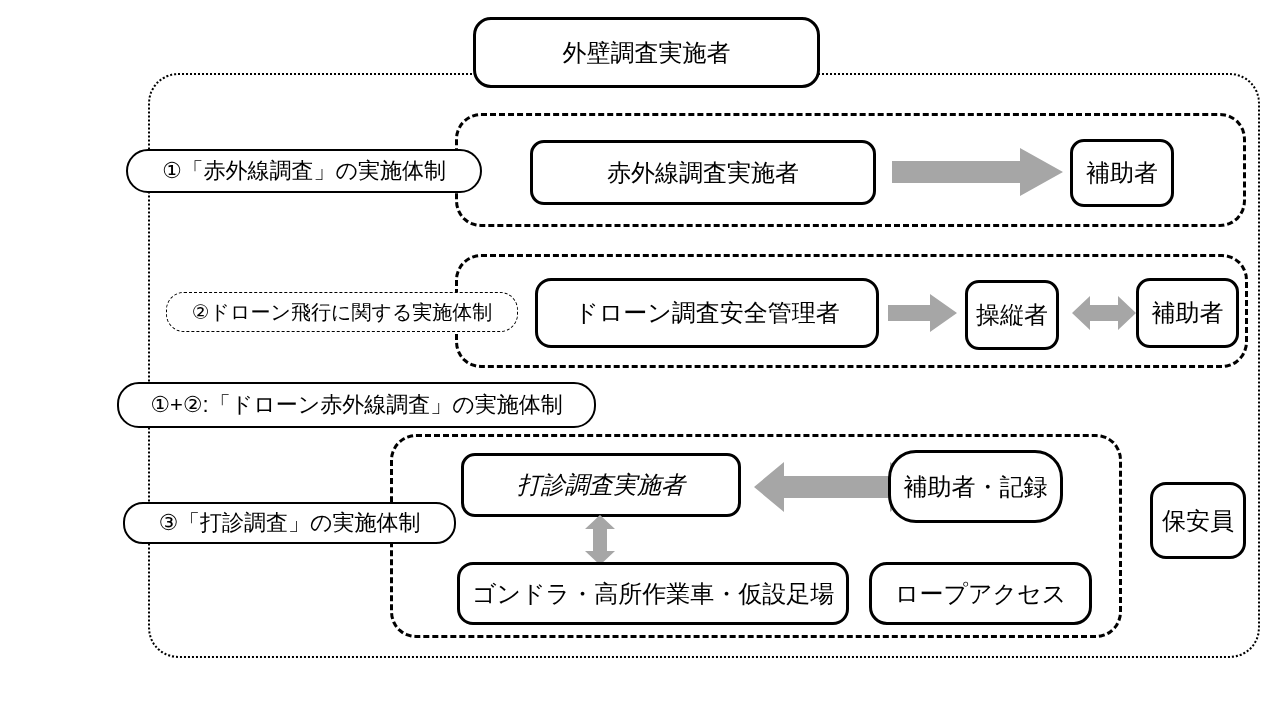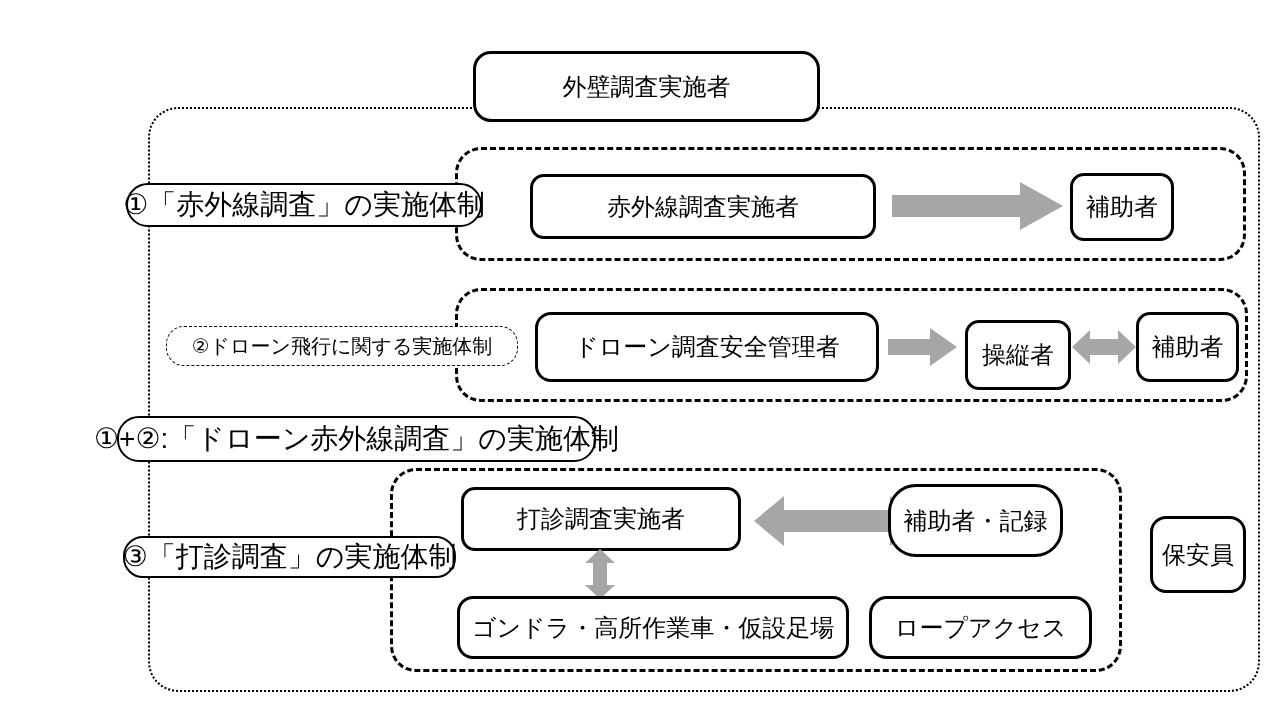--- a/index.html
+++ b/index.html
@@ -7,38 +7,38 @@
     --arrow:#a6a6a6;
     --bg:#ffffff;
   }
   html,body{margin:0;padding:0;}
   body{
     width:1280px;height:720px;position:relative;overflow:hidden;
     background:var(--bg);
     font-family:"Liberation Sans","DejaVu Sans",sans-serif;
     color:var(--line);
   }
-  .abs{position:absolute;box-sizing:border-box;margin-top:34px;}
+  .abs{position:absolute;box-sizing:border-box;}
   .node{
     background:var(--bg);
     border:3px solid var(--line);
     border-radius:14px;
     display:flex;align-items:center;justify-content:center;
     text-align:center;
     font-size:24px;
     z-index:3;
     white-space:nowrap;
   }
   .label{
     background:var(--bg);
     border:2px solid var(--line);
     border-radius:22px;
     display:flex;align-items:center;justify-content:center;
     text-align:center;
-    font-size:28px;
+    font-size:22px;
     z-index:4;
     white-space:nowrap;
   }
   .container-dotted{
     border:2px dotted var(--line);
     border-radius:30px;
     z-index:1;
   }
   .container-dashed{
     border:3px dashed var(--line);
@@ -75,37 +75,37 @@
 <div class="abs container-dashed" style="left:455px;top:254px;width:793px;height:114px;"></div>
 
 <div class="abs node" style="left:535px;top:278px;width:344px;height:70px;border-radius:16px;">ドローン調査安全管理者</div>
 
 <div class="abs arrow" style="left:888px;top:293px;width:70px;height:40px;">
   <svg viewBox="0 0 70 40" preserveAspectRatio="none">
       <polygon points="0,12 42,12 42,1 69,20 42,39 42,28 0,28"></polygon>
     </svg>
 </div>
 
-<div class="abs node" style="left:965px;top:286px;width:106px;height:70px;">操縦者</div>
+<div class="abs node" style="left:965px;top:280px;width:94px;height:70px;">操縦者</div>
 
 <div class="abs arrow" style="left:1071px;top:291px;width:66px;height:44px;">
   <svg viewBox="0 0 66 44" preserveAspectRatio="none">
       <polygon points="1,22 19,5 19,14 47,14 47,5 65,22 47,39 47,30 19,30 19,39"></polygon>
     </svg>
 </div>
 
 <div class="abs node" style="left:1136px;top:278px;width:103px;height:70px;">補助者</div>
 
 <div class="abs label" style="left:117px;top:382px;width:479px;height:46px;">①+②:「ドローン赤外線調査」の実施体制</div>
 
 <div class="abs label" style="left:123px;top:502px;width:333px;height:42px;border-radius:20px;">③「打診調査」の実施体制</div>
 
 <div class="abs container-dashed" style="left:390px;top:434px;width:732px;height:204px;"></div>
 
-<div class="abs node" style="left:461px;top:453px;width:280px;height:64px;">打診調査実施者</div>
+<div class="abs node" style="left:461px;top:453px;width:280px;height:64px;font-style:italic;">打診調査実施者</div>
 
 <div class="abs arrow" style="left:752px;top:459px;width:170px;height:56px;">
   <svg viewBox="0 0 170 56" preserveAspectRatio="none">
       <polygon points="2,28 32,3 32,17 138,17 138,3 168,28 138,53 138,39 32,39 32,53"></polygon>
     </svg>
 </div>
 
 <div class="abs node" style="left:888px;top:450px;width:175px;height:73px;border-radius:28px;">補助者・記録</div>
 
 <div class="abs arrow" style="left:583px;top:514px;width:34px;height:52px;">

